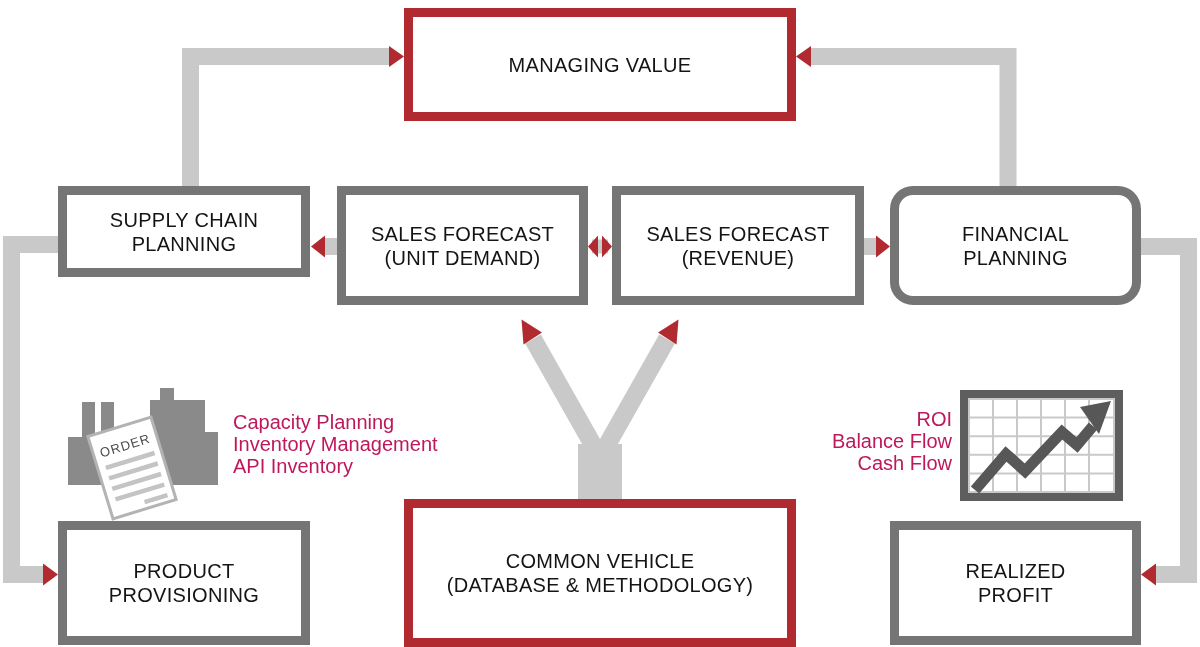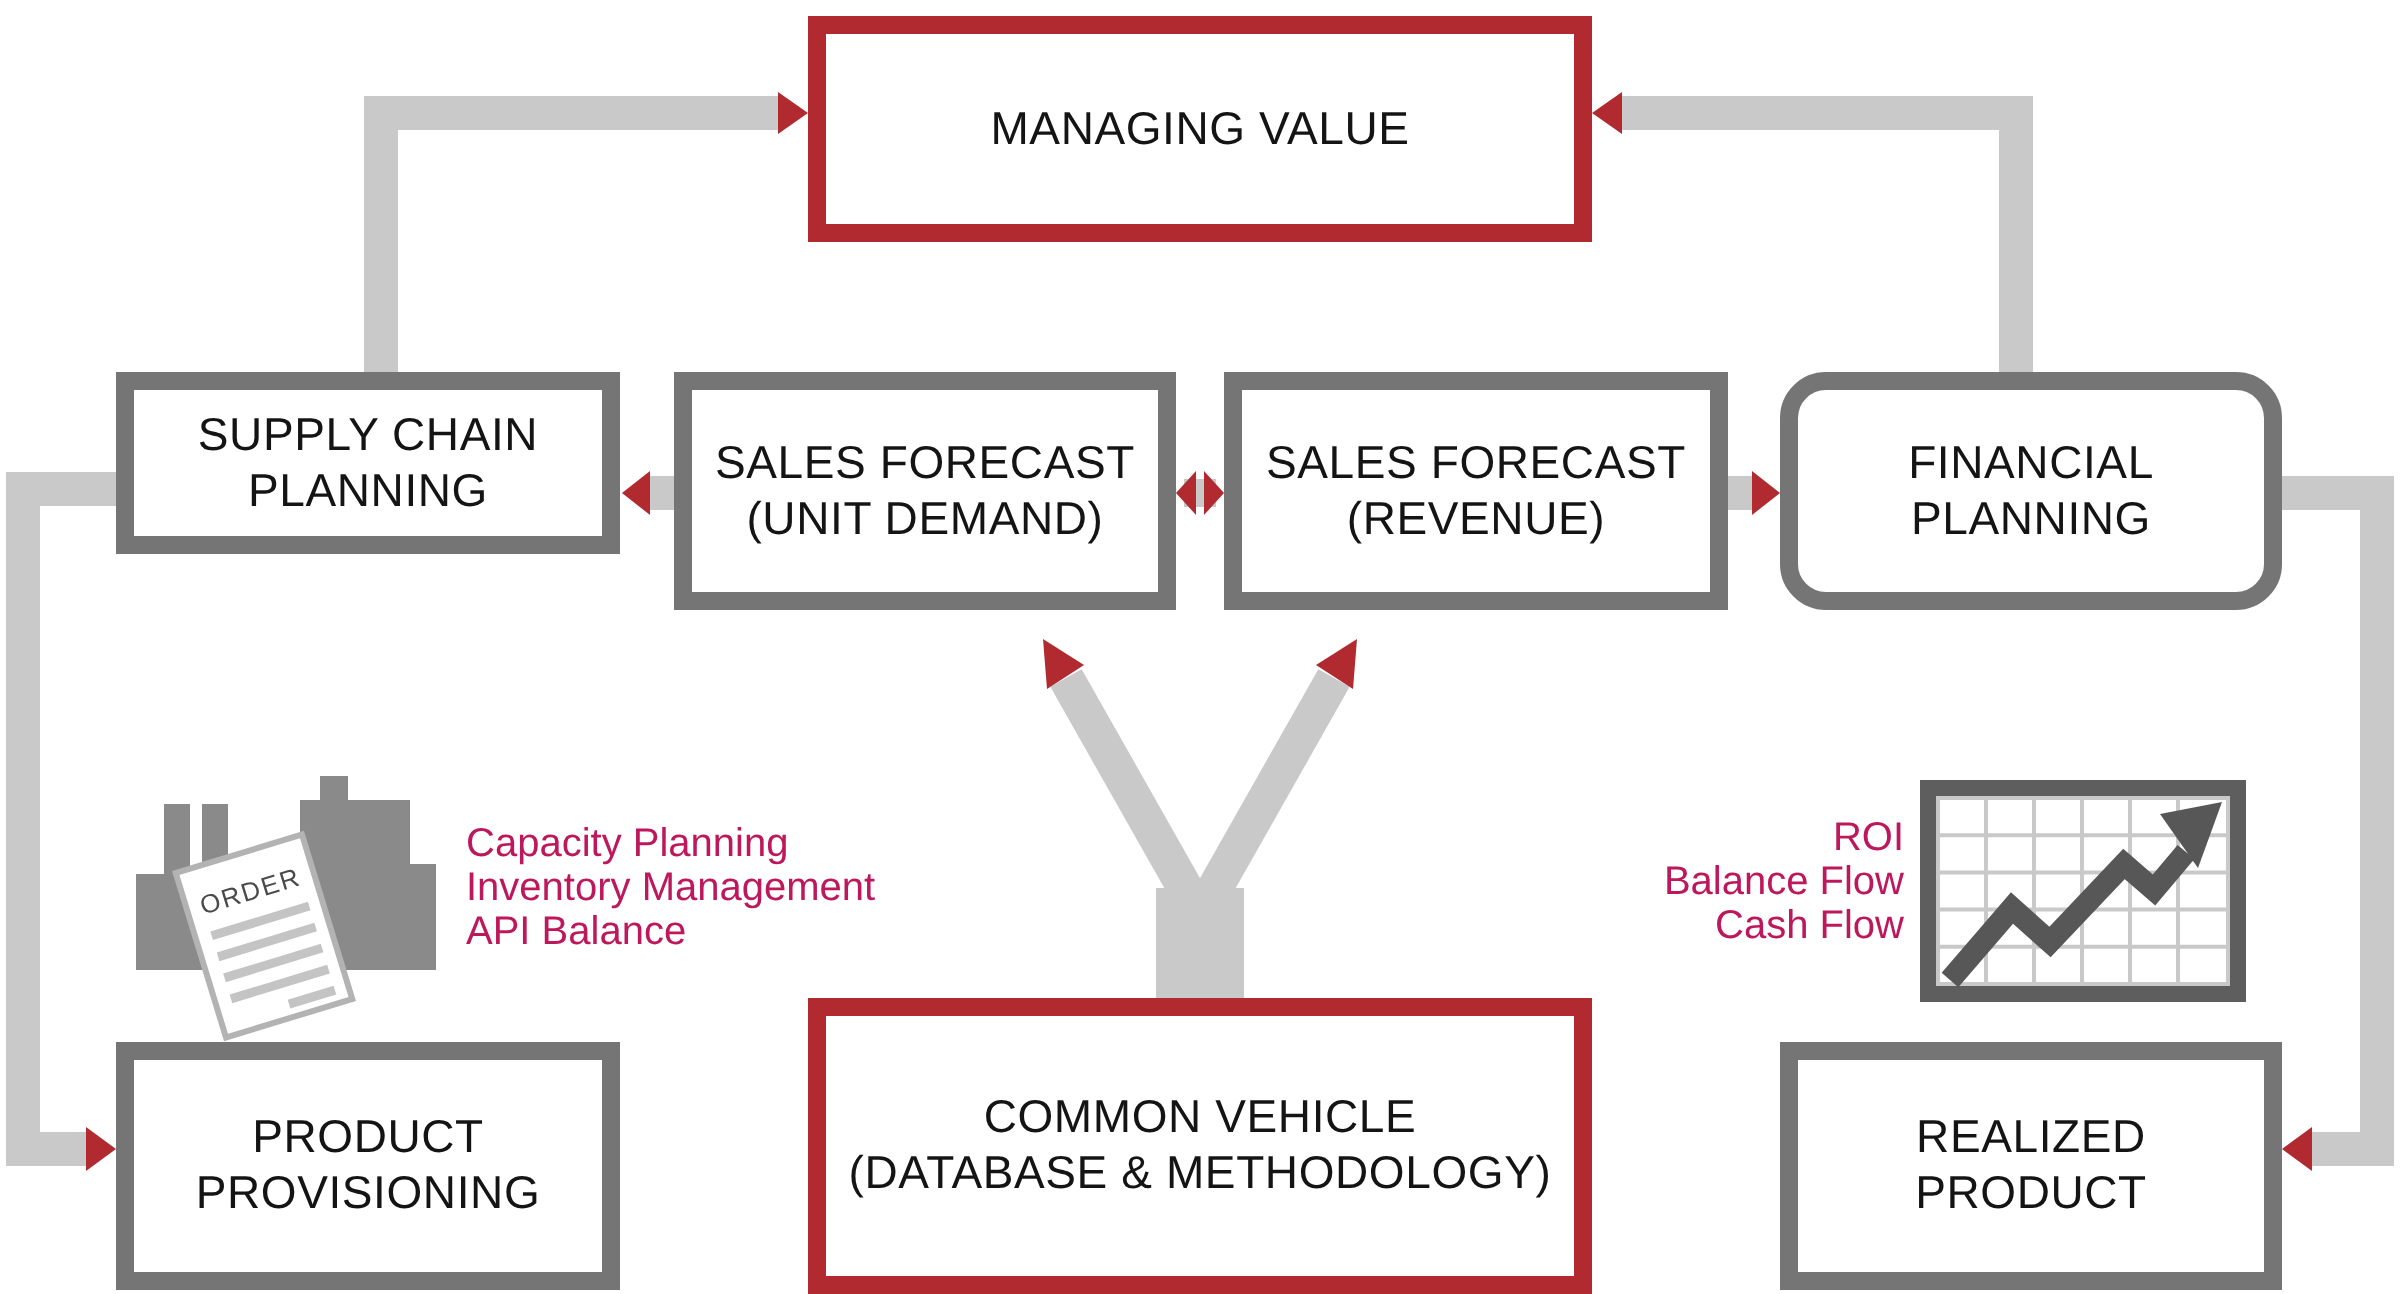--- a/index.html
+++ b/index.html
@@ -4,21 +4,21 @@
 <style>
   html,body{margin:0;padding:0;background:#ffffff;}
   .stage{
     position:relative;width:1200px;height:647px;background:#ffffff;overflow:hidden;
     font-family:"Liberation Sans","DejaVu Sans",sans-serif;color:#111;
   }
   .layer{position:absolute;left:0;top:0;}
   .box{
     position:absolute;box-sizing:border-box;background:#ffffff;
     display:flex;align-items:center;justify-content:center;text-align:center;
-    font-size:23px;line-height:1.2;white-space:pre-line;letter-spacing:.3px;color:#141414;
+    font-size:20px;line-height:1.2;white-space:pre-line;letter-spacing:.3px;color:#141414;
   }
   .box.gray{border:9px solid #757575;}
   .box.red{border:9px solid #B02A30;}
   .b-managing{left:404px;top:8px;width:392px;height:113px;}
   .b-supply{left:58px;top:186px;width:252px;height:91px;}
   .b-unit{left:337px;top:186px;width:251px;height:119px;}
   .b-revenue{left:612px;top:186px;width:252px;height:119px;}
   .b-financial{left:890px;top:186px;width:251px;height:119px;border-radius:23px;}
   .b-product{left:58px;top:521px;width:252px;height:124px;}
   .b-common{left:404px;top:499px;width:392px;height:148px;}
@@ -107,26 +107,26 @@
 (UNIT DEMAND)</div>
   <div class="box gray b-revenue">SALES FORECAST
 (REVENUE)</div>
   <div class="box gray b-financial">FINANCIAL
 PLANNING</div>
   <div class="box gray b-product">PRODUCT
 PROVISIONING</div>
   <div class="box red b-common">COMMON VEHICLE
 (DATABASE &amp; METHODOLOGY)</div>
   <div class="box gray b-realized">REALIZED
-PRODUCT</div>
+PROFIT</div>
 
   <div class="note note-left">
     <span>Capacity Planning</span>
     <span>Inventory Management</span>
-    <span>API Balance</span>
+    <span>API Inventory</span>
   </div>
   <div class="note note-right">
     <span>ROI</span>
     <span>Balance Flow</span>
     <span>Cash Flow</span>
   </div>
 
 </div>
 
 </body></html>

